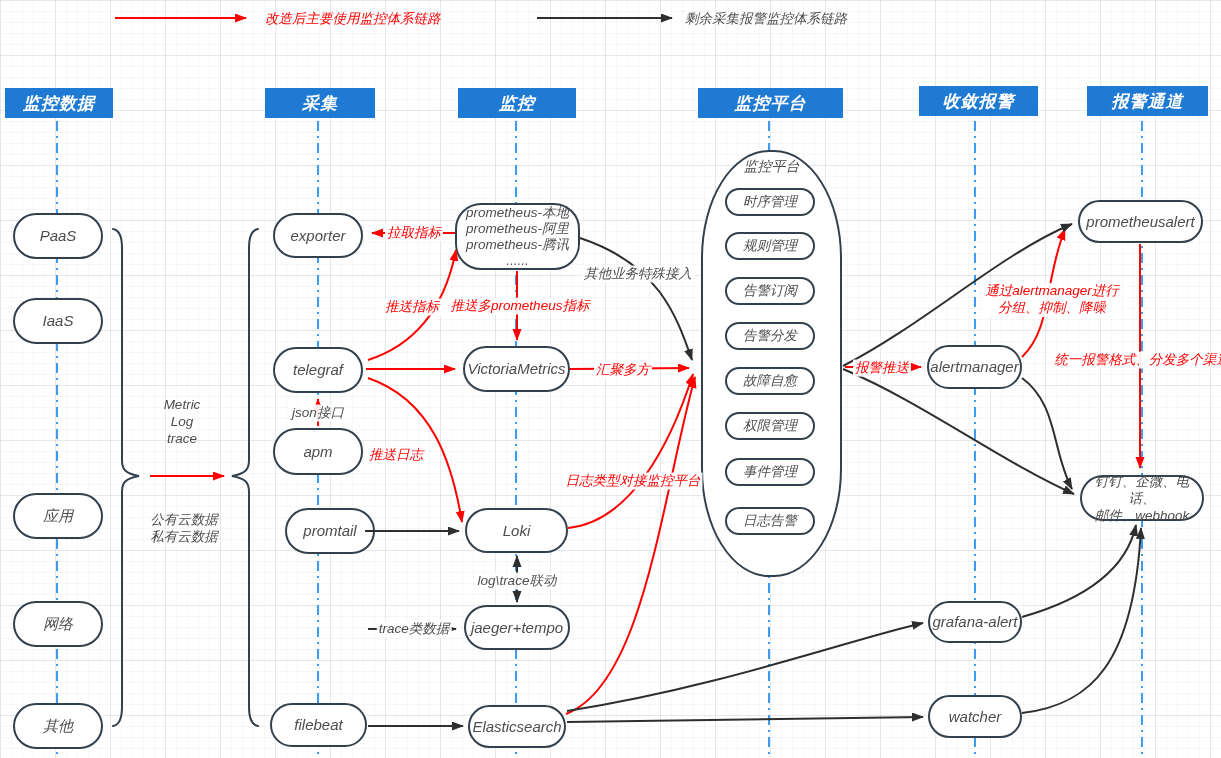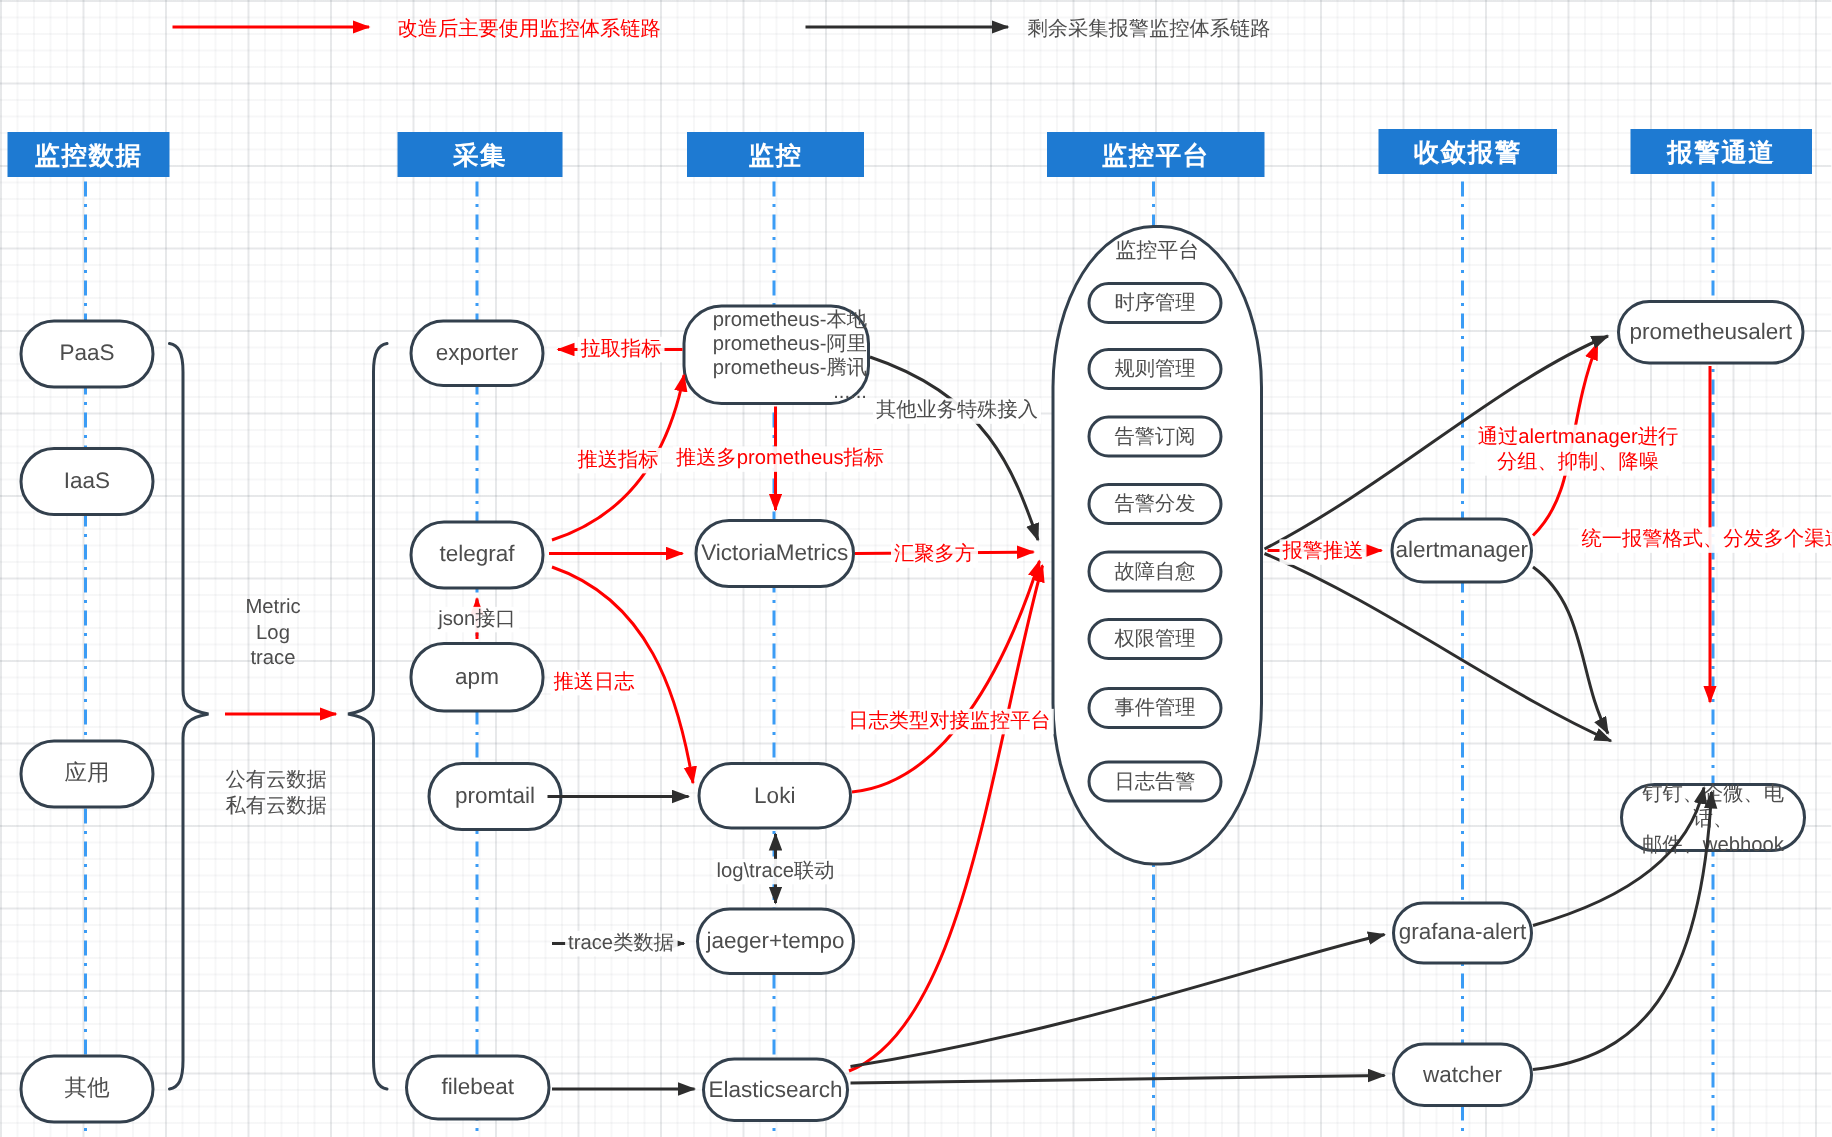--- a/index.html
+++ b/index.html
@@ -14,36 +14,36 @@
     background-image:
       linear-gradient(rgba(90,100,110,0.10) 1px, transparent 1px),
       linear-gradient(90deg, rgba(90,100,110,0.10) 1px, transparent 1px),
       linear-gradient(rgba(90,100,110,0.05) 1px, transparent 1px),
       linear-gradient(90deg, rgba(90,100,110,0.05) 1px, transparent 1px);
     background-size:55px 55px,55px 55px,11px 11px,11px 11px;
   }
   svg.layer{position:absolute;left:0;top:0;pointer-events:none;}
   #guides{z-index:1;}
   #edges{z-index:3;}
-  .node,.hdr,.lbl{position:absolute;}
+  .node,.hdr,.lbl{position:absolute;font-style:italic;}
   .hdr{
     z-index:2;background:var(--header-bg);color:#fff;font-weight:bold;font-size:17px;
     display:flex;align-items:center;justify-content:center;letter-spacing:1px;
   }
   .node{
     z-index:2;background:#fff;border:2px solid var(--node-border);border-radius:23px;
     color:var(--node-text);font-size:15px;display:flex;flex-direction:column;
     align-items:center;justify-content:center;text-align:center;line-height:1.2;
   }
-  .node.big{border-radius:26px;font-size:13.5px;line-height:16px;align-items:flex-end;}
+  .node.big{border-radius:26px;font-size:13.5px;line-height:16px;}
   .node.platform{
     border-radius:68px/108px;justify-content:flex-start;padding-top:6px;background:#fff;
   }
   .node.pitem{border-radius:14px;font-size:13.5px;}
-  .node.two{font-size:13.5px;line-height:17px;margin-top:47px;}
+  .node.two{font-size:13.5px;line-height:17px;}
   .ptitle{font-size:14px;color:var(--node-text);}
   .lbl{
     z-index:4;transform:translate(-50%,-50%);font-size:13.5px;color:var(--node-text);
     background:rgba(255,255,255,0.92);padding:0 2px;white-space:nowrap;text-align:center;
     line-height:1.25;
   }
   .lbl.red{color:var(--arrow-red);}
   .lbl.free{transform:none;background:transparent;}
   .lbl.note{background:transparent;}
 </style>
@@ -66,20 +66,21 @@
   <div class="hdr" style="left:5px;top:88px;width:108px;height:30px">监控数据</div>
   <div class="hdr" style="left:265px;top:88px;width:110px;height:30px">采集</div>
   <div class="hdr" style="left:458px;top:88px;width:118px;height:30px">监控</div>
   <div class="hdr" style="left:698px;top:88px;width:145px;height:30px">监控平台</div>
   <div class="hdr" style="left:919px;top:86px;width:119px;height:30px">收敛报警</div>
   <div class="hdr" style="left:1087px;top:86px;width:121px;height:30px">报警通道</div>
 
   <div class="node" style="left:13px;top:213px;width:90px;height:46px">PaaS</div>
   <div class="node" style="left:13px;top:298px;width:90px;height:46px">IaaS</div>
   <div class="node" style="left:13px;top:493px;width:90px;height:46px">应用</div>
+  <div class="node" style="left:13px;top:601px;width:90px;height:46px">网络</div>
   <div class="node" style="left:13px;top:703px;width:90px;height:46px">其他</div>
 
   <div class="node" style="left:273px;top:213px;width:90px;height:45px">exporter</div>
   <div class="node" style="left:273px;top:347px;width:90px;height:46px">telegraf</div>
   <div class="node" style="left:273px;top:428px;width:90px;height:47px">apm</div>
   <div class="node" style="left:285px;top:508px;width:90px;height:46px">promtail</div>
   <div class="node" style="left:270px;top:703px;width:97px;height:44px">filebeat</div>
 
   <div class="node big" style="left:455px;top:203px;width:125px;height:67px">
     <div>prometheus-本地</div>

